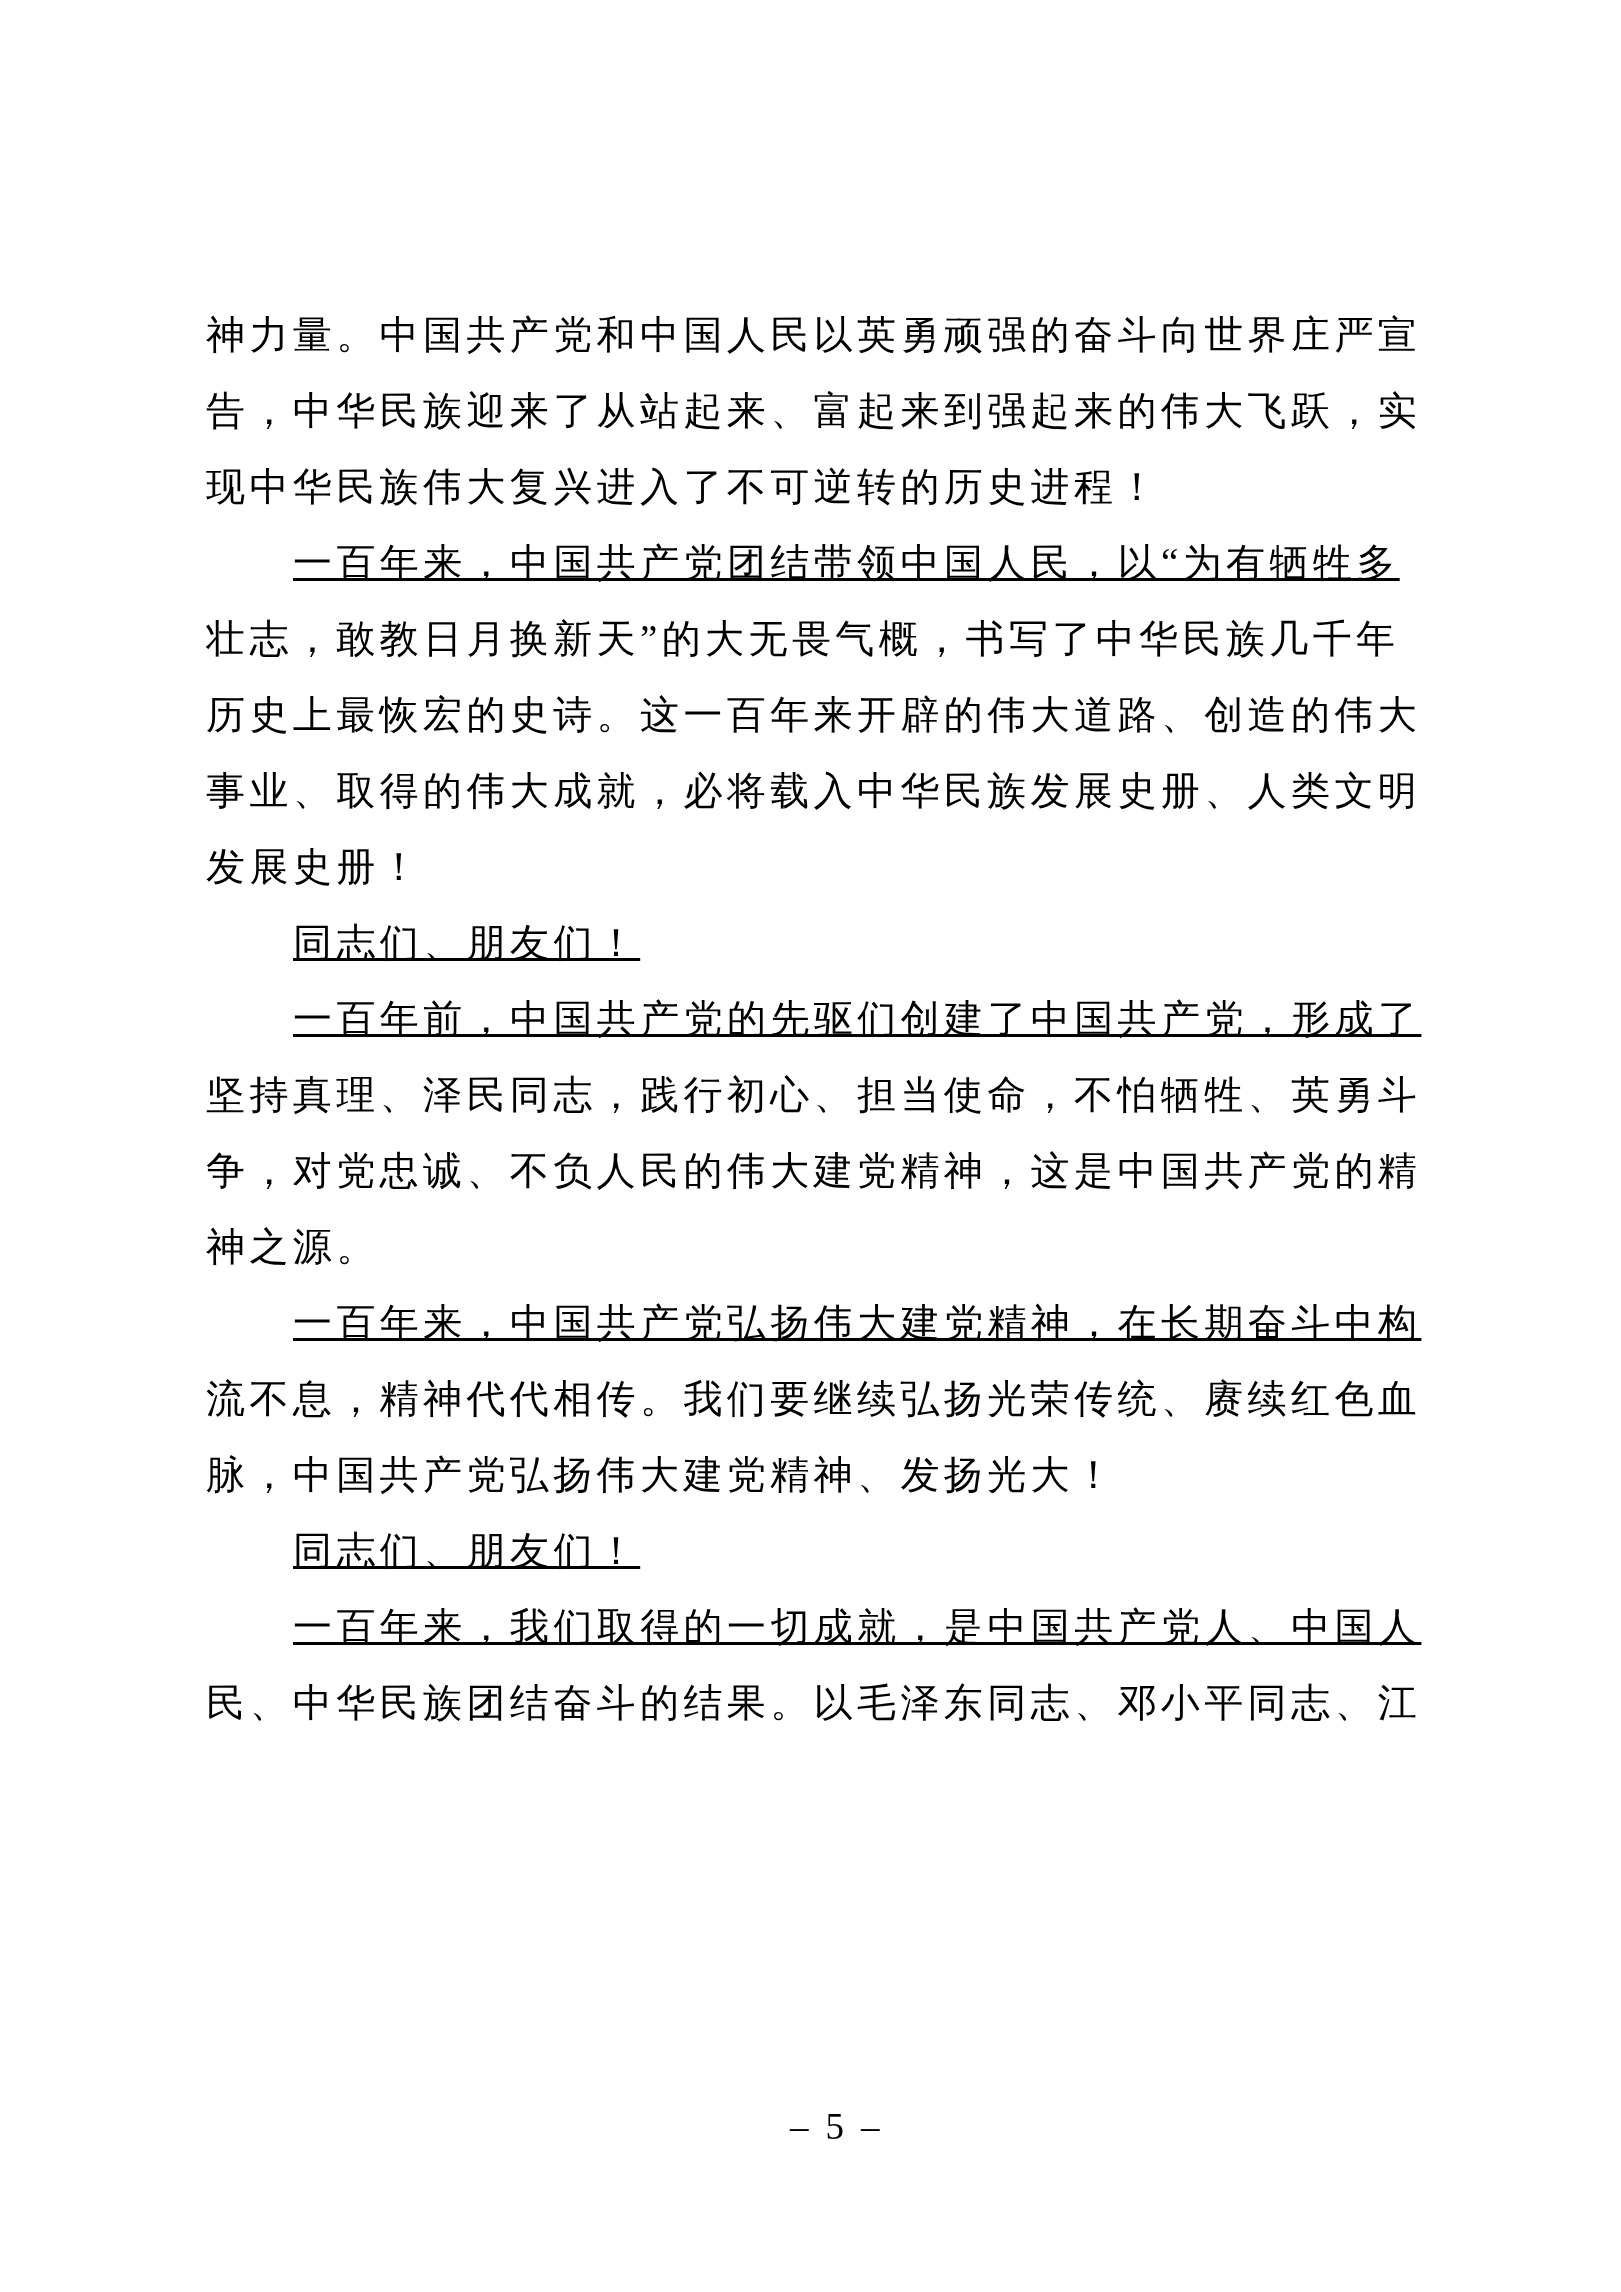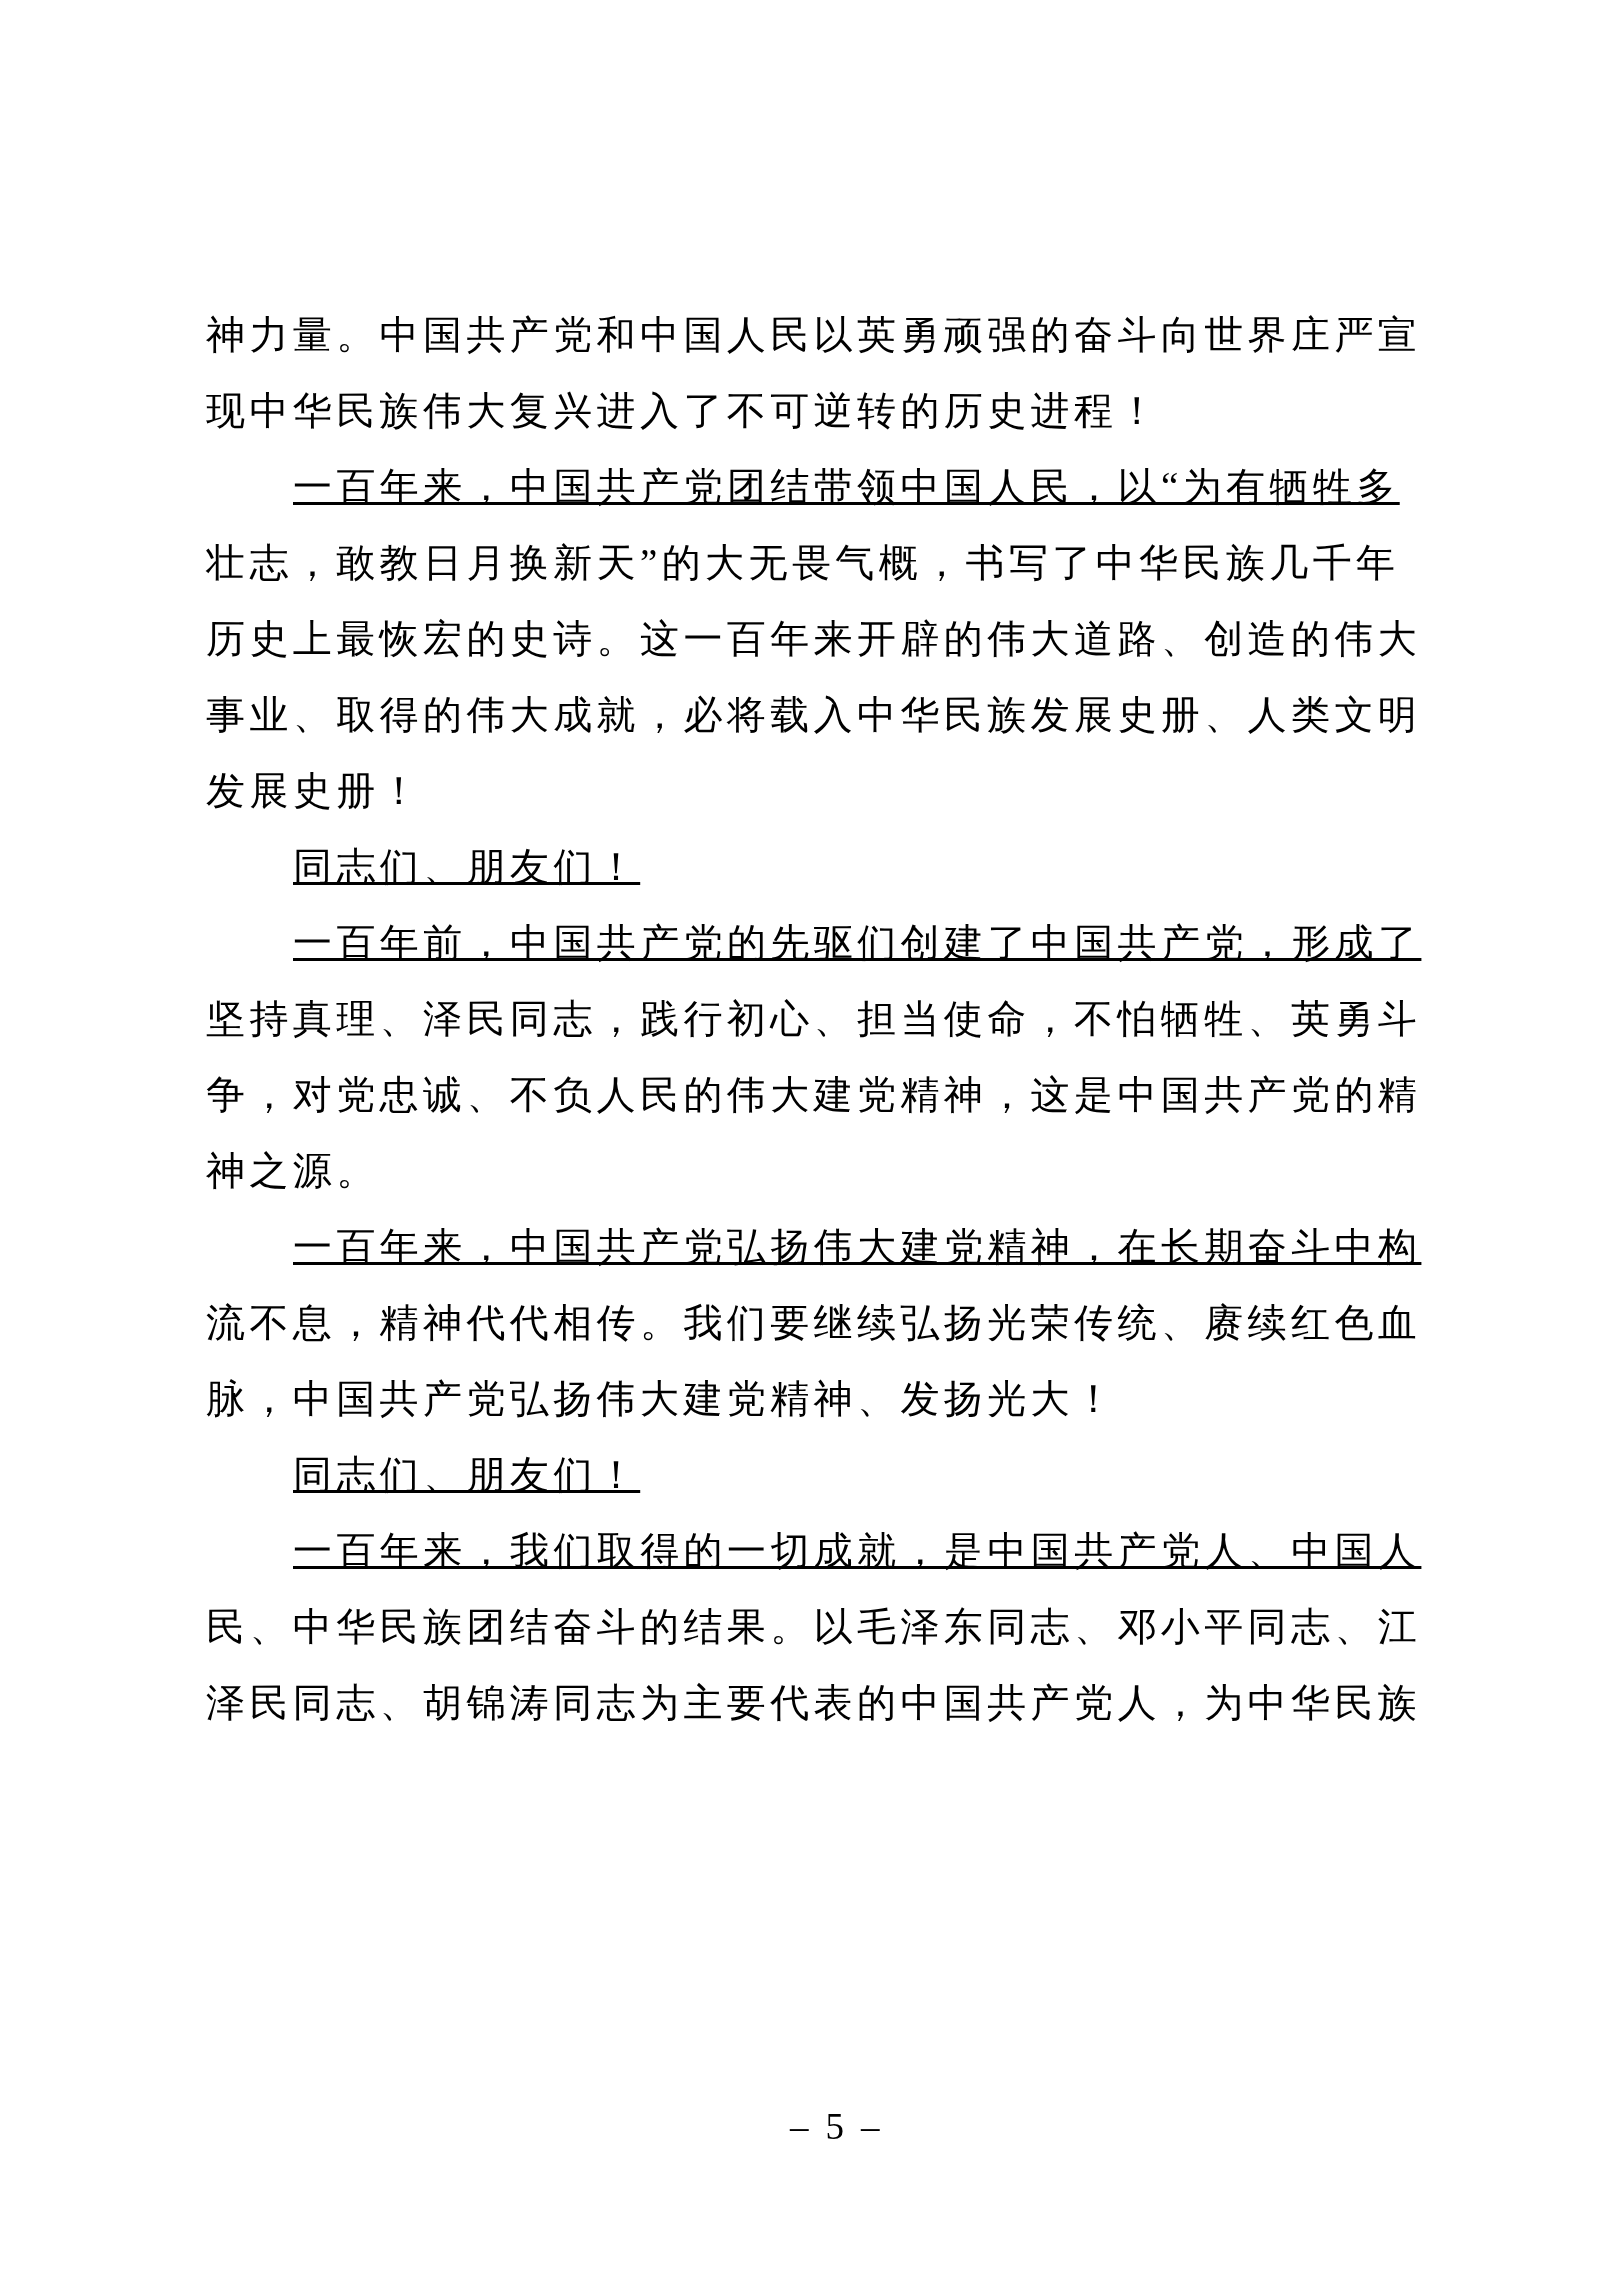--- a/index.html
+++ b/index.html
@@ -45,34 +45,34 @@
     color: #000000;
     white-space: nowrap;
   }
 </style>
 </head>
 <body>
 
 <div class="page">
   <div class="doc-body">
       <div class="line">神力量。中国共产党和中国人民以英勇顽强的奋斗向世界庄严宣</div>
+      <div class="line">告，中华民族迎来了从站起来、富起来到强起来的伟大飞跃，实</div>
       <div class="line">现中华民族伟大复兴进入了不可逆转的历史进程！</div>
       <div class="line indent">一百年来，中国共产党团结带领中国人民，以“为有牺牲多</div>
       <div class="line">壮志，敢教日月换新天”的大无畏气概，书写了中华民族几千年</div>
       <div class="line">历史上最恢宏的史诗。这一百年来开辟的伟大道路、创造的伟大</div>
       <div class="line">事业、取得的伟大成就，必将载入中华民族发展史册、人类文明</div>
       <div class="line">发展史册！</div>
       <div class="line indent">同志们、朋友们！</div>
       <div class="line indent">一百年前，中国共产党的先驱们创建了中国共产党，形成了</div>
       <div class="line">坚持真理、泽民同志，践行初心、担当使命，不怕牺牲、英勇斗</div>
       <div class="line">争，对党忠诚、不负人民的伟大建党精神，这是中国共产党的精</div>
       <div class="line">神之源。</div>
       <div class="line indent">一百年来，中国共产党弘扬伟大建党精神，在长期奋斗中构</div>
       <div class="line">流不息，精神代代相传。我们要继续弘扬光荣传统、赓续红色血</div>
       <div class="line">脉，中国共产党弘扬伟大建党精神、发扬光大！</div>
       <div class="line indent">同志们、朋友们！</div>
       <div class="line indent">一百年来，我们取得的一切成就，是中国共产党人、中国人</div>
       <div class="line">民、中华民族团结奋斗的结果。以毛泽东同志、邓小平同志、江</div>
-      <div class="line">泽民同志、胡锦涛同志为主要代表的中国共产党人，为中华民族</div>
     </div>
   <div class="page-footer">– 5 –</div>
 </div>
 
 
 </body></html>

